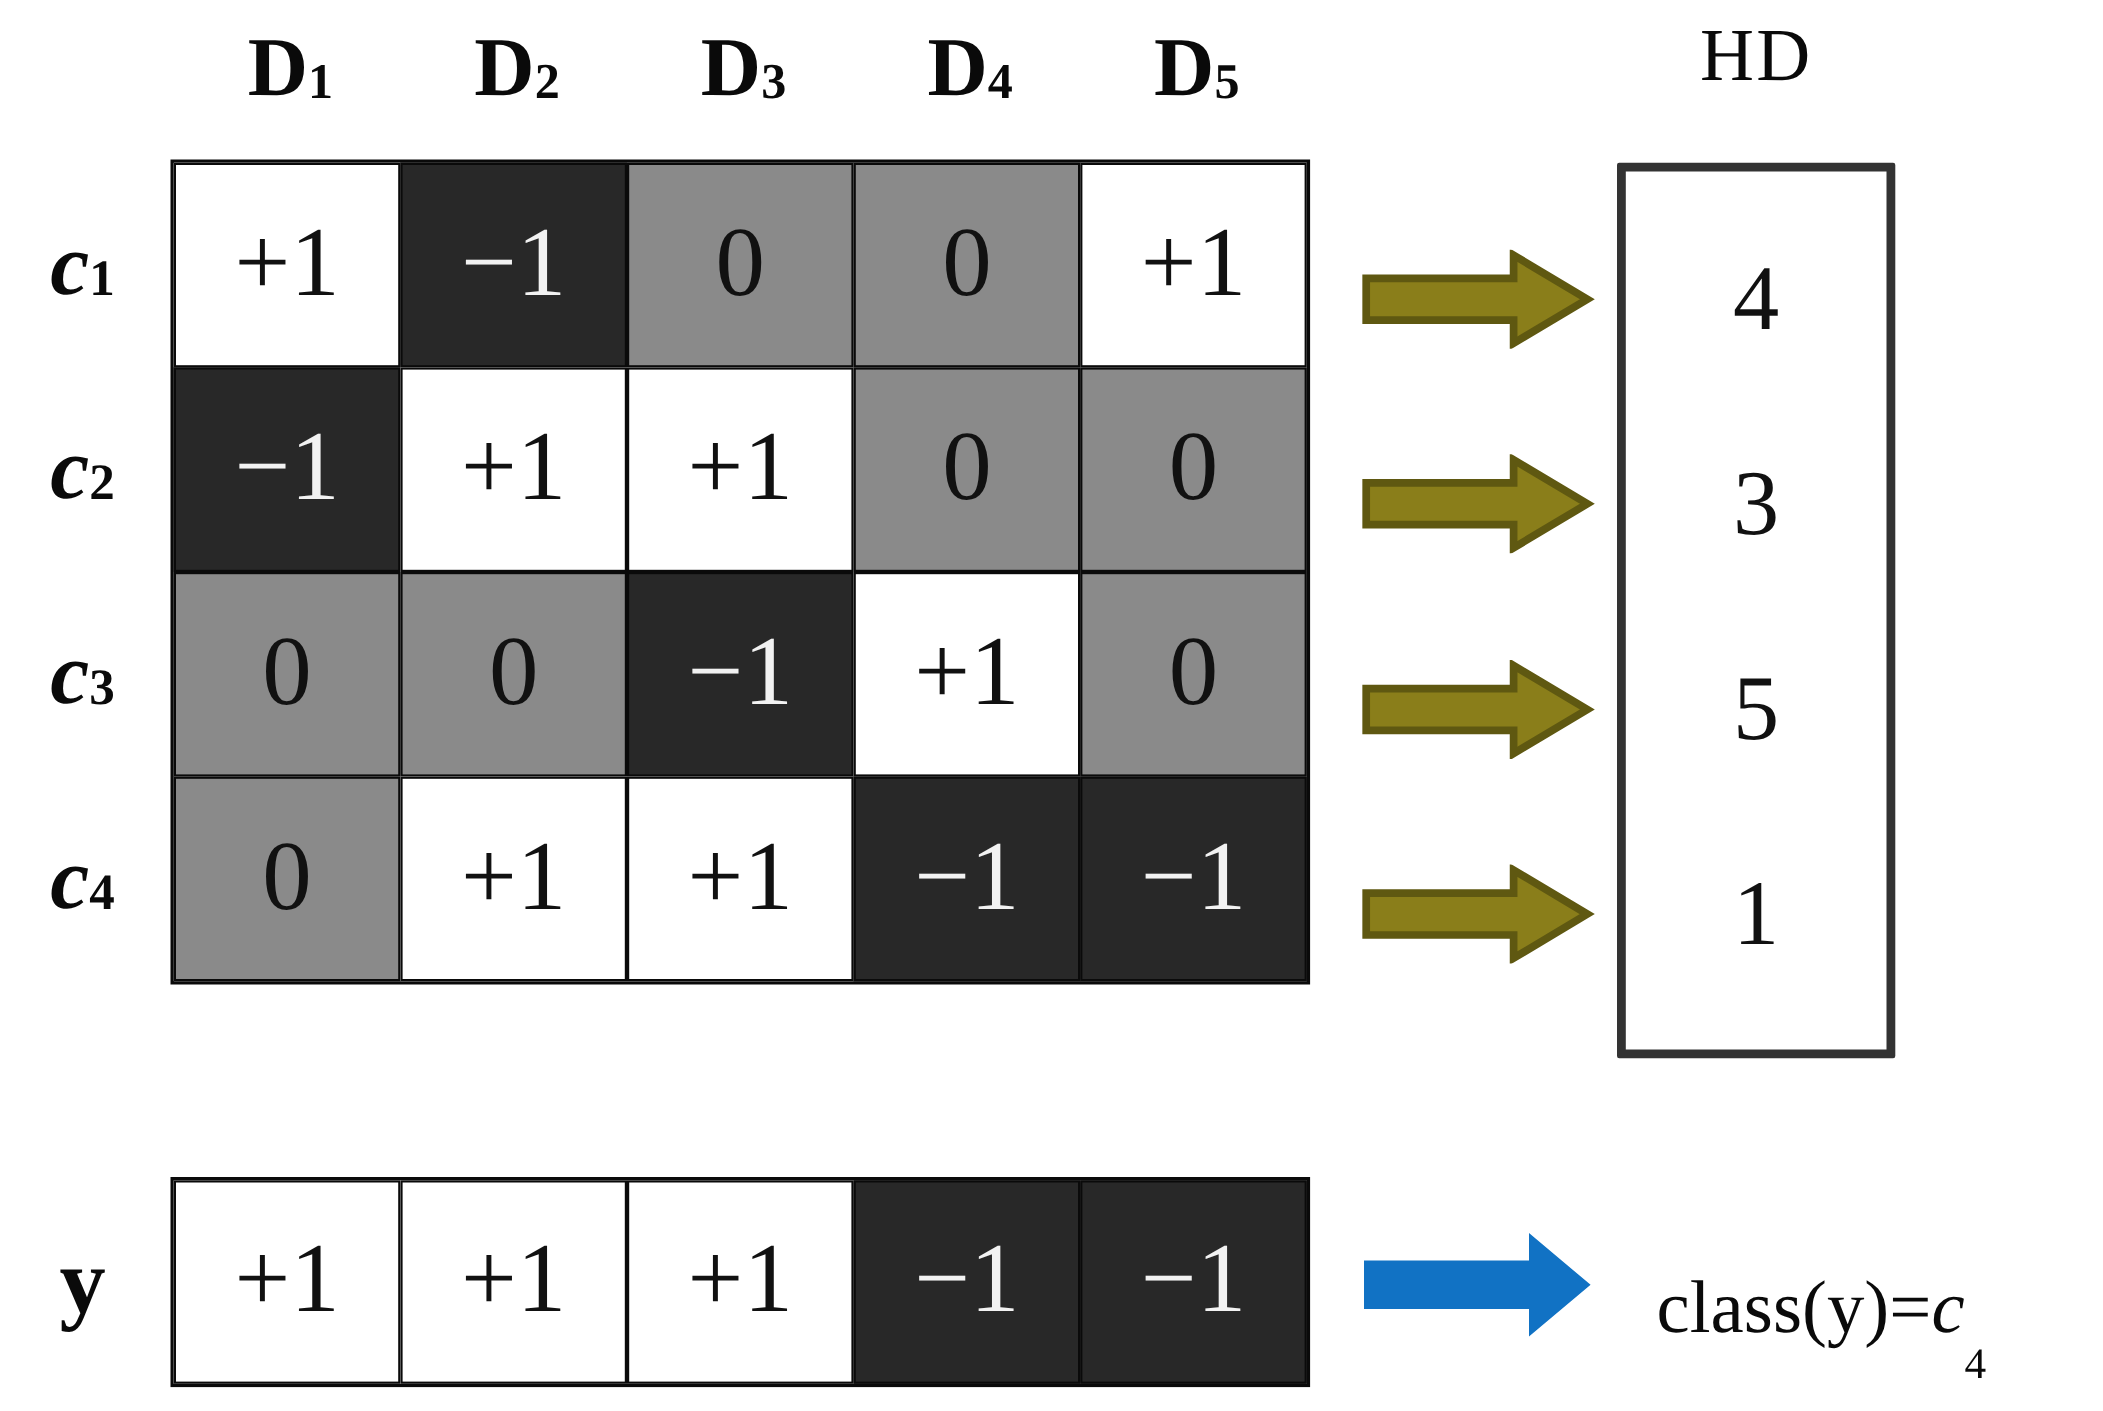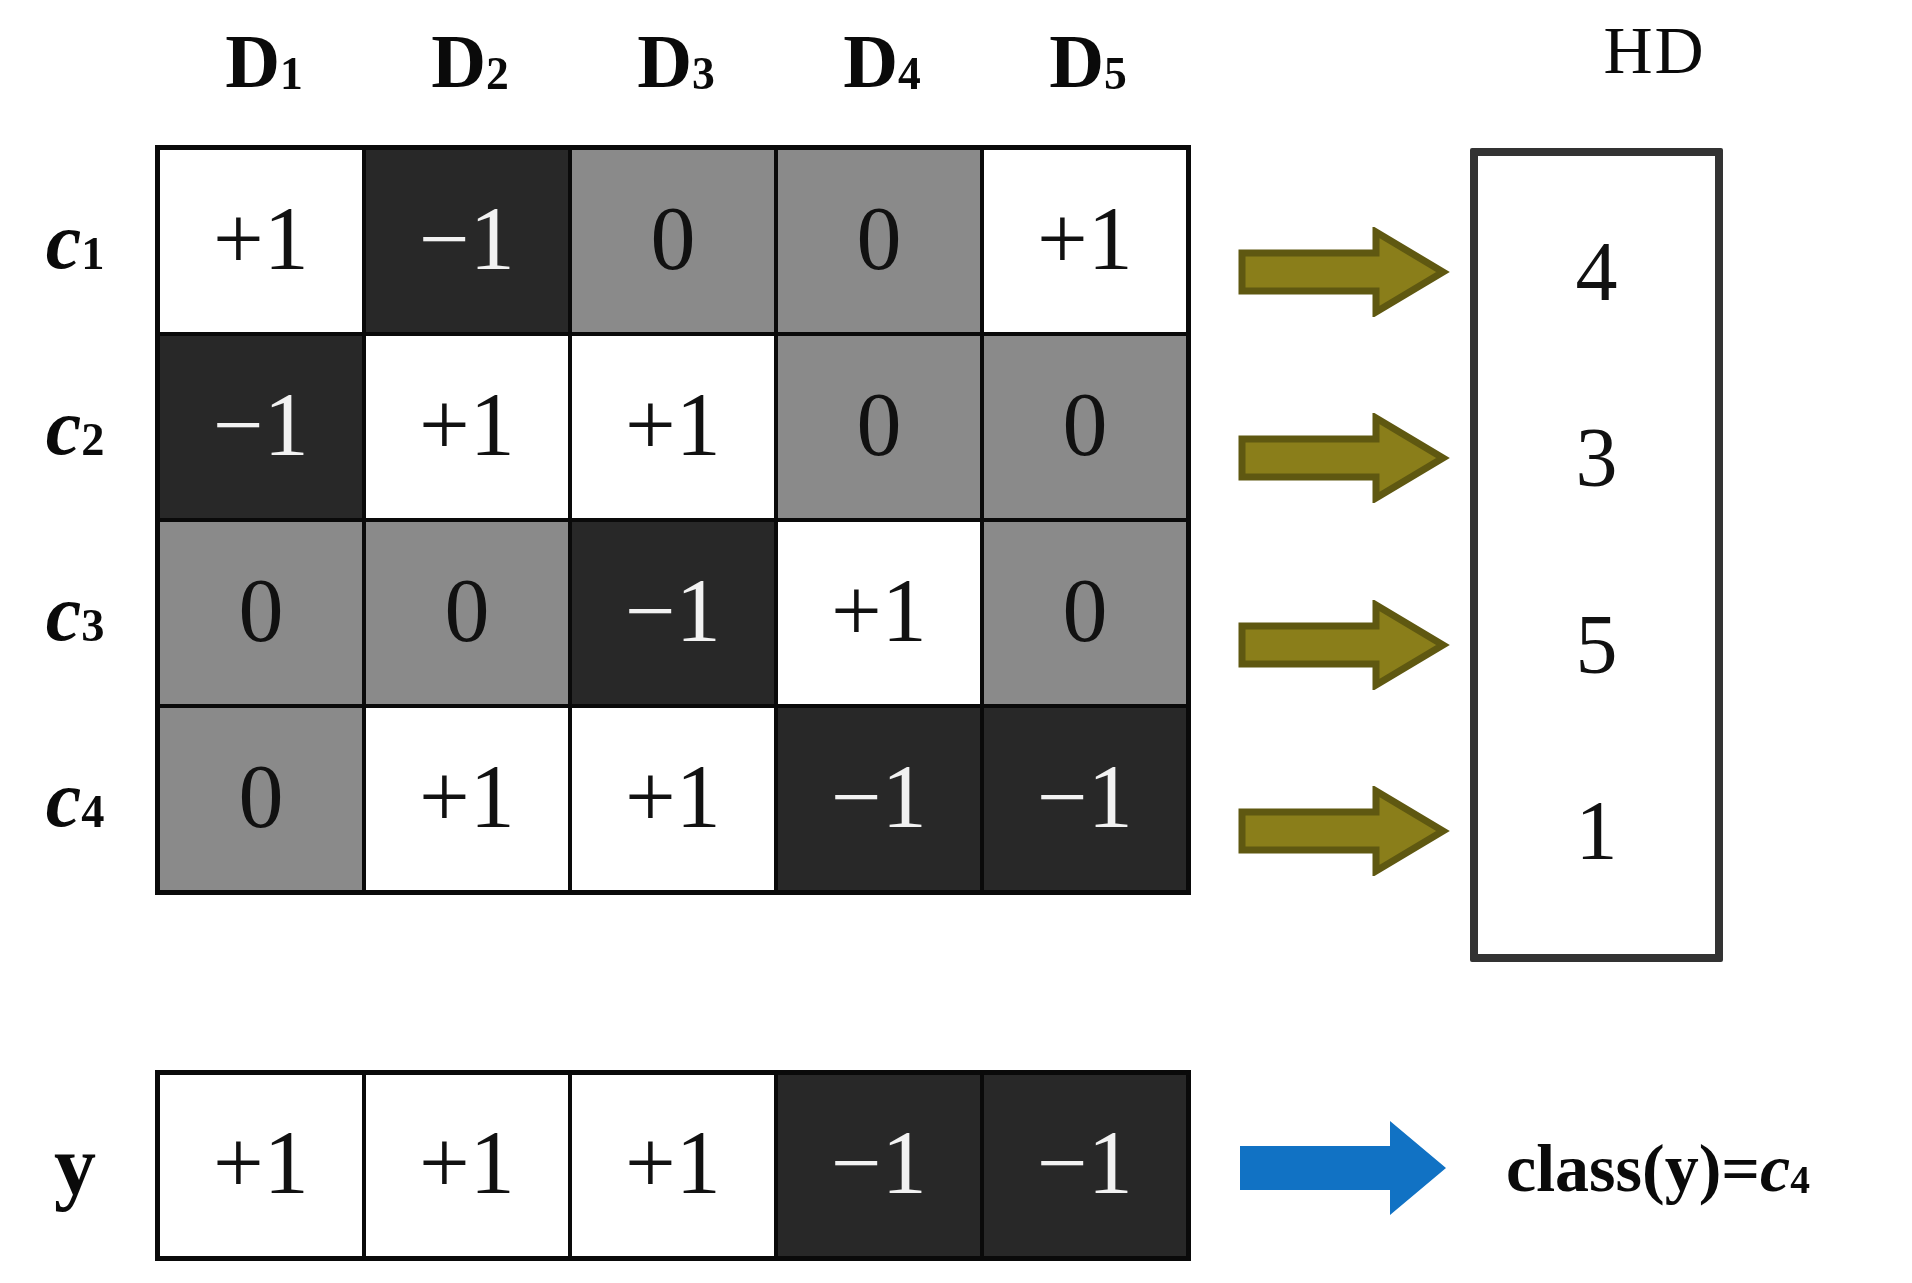--- a/index.html
+++ b/index.html
@@ -39,21 +39,21 @@
   .cell{
     box-sizing:border-box;border:2px solid #0a0a0a;
     display:flex;align-items:center;justify-content:center;
     font-size:90px;padding-bottom:6px;
   }
   .t-white{background:#ffffff;color:#111;}
   .t-dark{background:var(--cell-dark,#282828);color:#f2f2f2;}
   .t-gray{background:var(--cell-gray,#8a8a8a);color:#111;}
   
   .hd-title{
-    position:absolute;left:1528px;top:0px;width:253px;height:100px;
+    position:absolute;left:1470px;top:0px;width:253px;height:100px;
     display:flex;align-items:center;justify-content:center;
     font-size:68px;font-weight:normal;letter-spacing:2px;
   }
   .hd-box{
     position:absolute;left:1470px;top:148px;width:253px;height:814px;
     box-sizing:border-box;border:8px solid var(--hd-border,#333333);
     background:#ffffff;border-radius:2px;
   }
   .hdv{
     position:absolute;left:0;width:100%;height:100px;line-height:100px;
@@ -66,22 +66,22 @@
   .result-arrow{position:absolute;left:1240px;top:1118px;width:210px;height:100px;}
   
   .y-label{
     position:absolute;left:0;top:1070px;width:150px;height:191px;
     display:flex;align-items:center;justify-content:center;
     font-weight:bold;font-size:84px;
   }
   
   .result{
     position:absolute;left:1506px;top:1108px;height:120px;
-    display:flex;align-items:center;
-    font-weight:bold;font-size:68px;white-space:nowrap;
+    display:flex;align-items:flex-end;
+    font-weight:normal;font-size:68px;white-space:nowrap;
   }
   .result .cvar{font-style:italic;}
   .result sub{font-style:normal;font-size:0.58em;line-height:0;position:relative;top:0.30em;}
 </style>
 </head>
 <body>
 
 <div class="canvas">
 
   <div class="col-header" style="left:161px">

